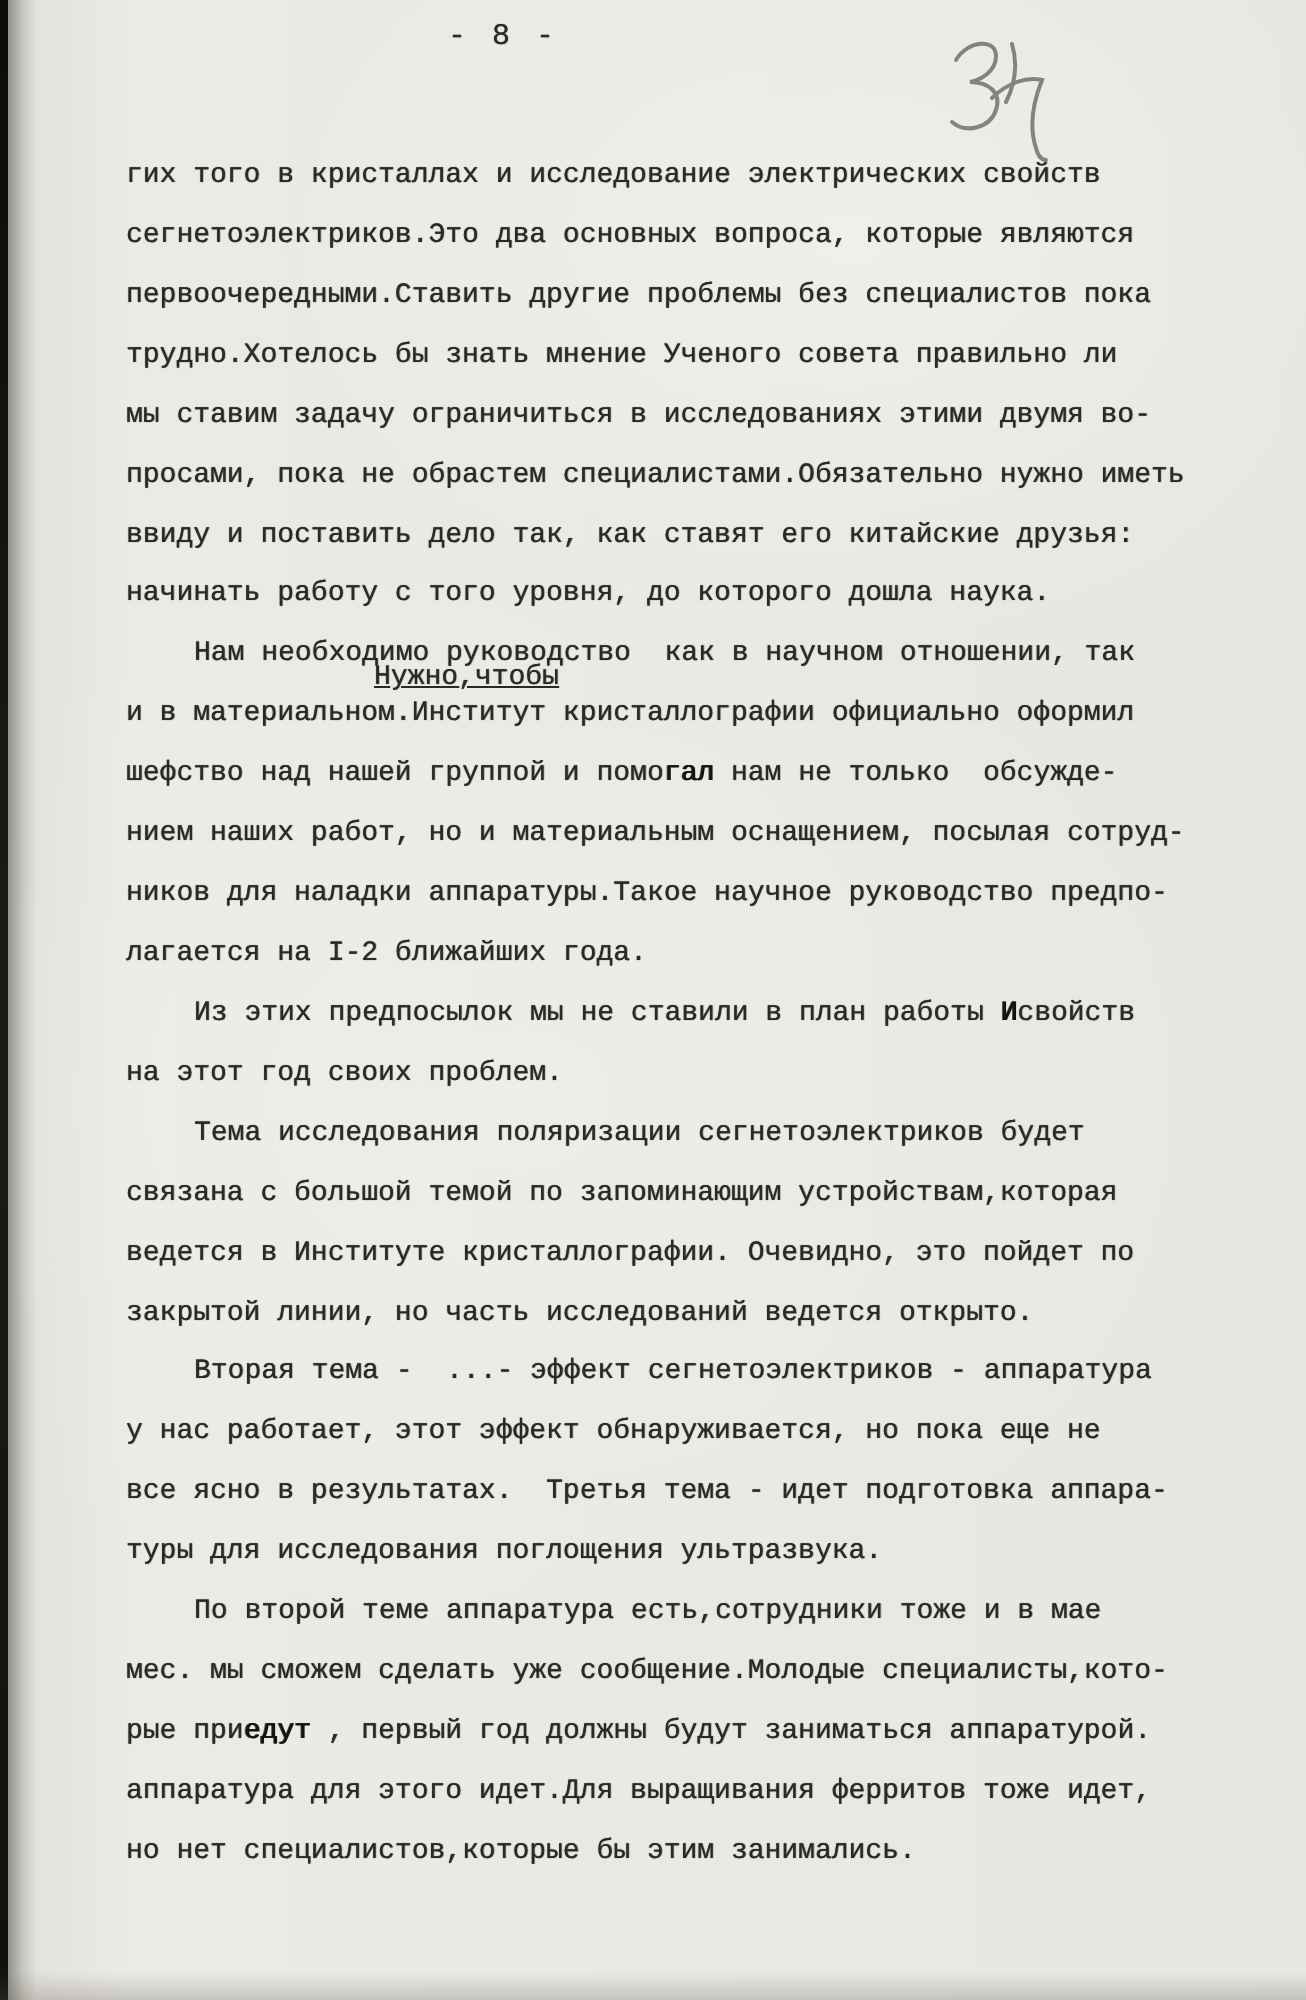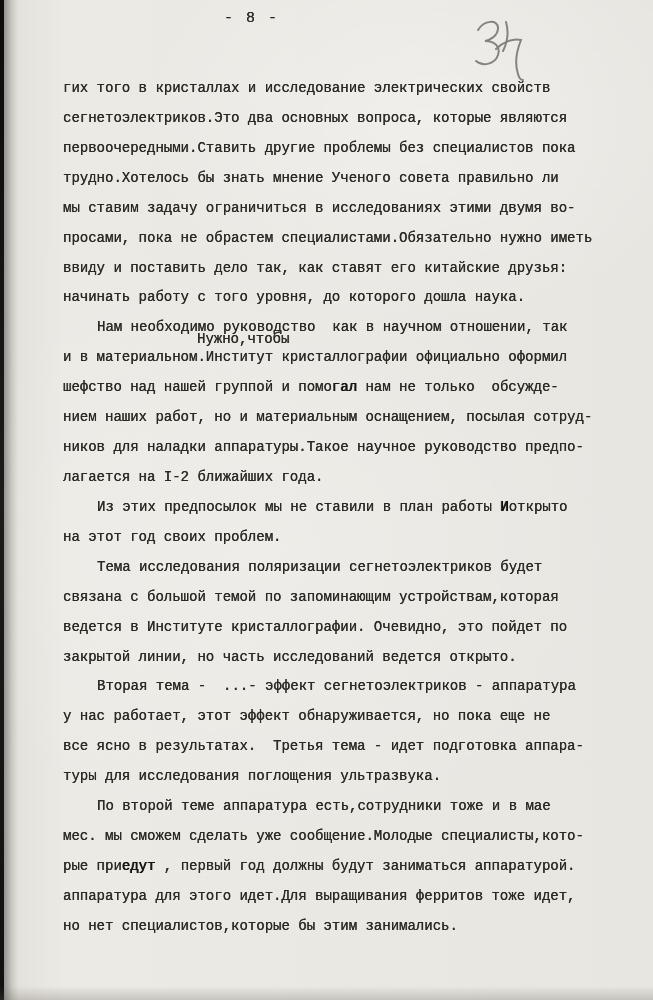--- a/index.html
+++ b/index.html
@@ -82,26 +82,26 @@
   <div class="text-block">
       <div class="line"><span>гих того в кристаллах и исследование электрических свойств</span></div>
       <div class="line"><span>сегнетоэлектриков.Это два основных вопроса, которые являются</span></div>
       <div class="line"><span>первоочередными.Ставить другие проблемы без специалистов пока</span></div>
       <div class="line"><span>трудно.Хотелось бы знать мнение Ученого совета правильно ли</span></div>
       <div class="line"><span>мы ставим задачу ограничиться в исследованиях этими двумя во-</span></div>
       <div class="line"><span>просами, пока не обрастем специалистами.Обязательно нужно иметь</span></div>
       <div class="line"><span>ввиду и поставить дело так, как ставят его китайские друзья:</span></div>
       <div class="line"><span>начинать работу с того уровня, до которого дошла наука.</span></div>
       <div class="line indent"><span>Нам необходимо руководство  как в научном отношении, так</span></div>
-      <div class="line"><span>и в материальном.Институт кристаллографии официально оформил</span><span class="interline-insert" style="left: 134px;">Нужно,чтобы</span></div>
+      <div class="line"><span>и в материальном.Институт кристаллографии официально оформил</span><span class="interline-insert" style="left: 124px; text-decoration: underline;">Нужно,чтобы</span></div>
       <div class="line"><span>шефство над нашей группой и помо</span><span class="overstruck">гал</span><span> нам не только  обсужде-</span></div>
       <div class="line"><span>нием наших работ, но и материальным оснащением, посылая сотруд-</span></div>
       <div class="line"><span>ников для наладки аппаратуры.Такое научное руководство предпо-</span></div>
       <div class="line"><span>лагается на I-2 ближайших года.</span></div>
-      <div class="line indent"><span>Из этих предпосылок мы не ставили в план работы </span><span class="overstruck">И</span><span>открыто</span></div>
+      <div class="line indent"><span>Из этих предпосылок мы не ставили в план работы </span><span class="overstruck">И</span><span>свойств</span></div>
       <div class="line"><span>на этот год своих проблем.</span></div>
       <div class="line indent"><span>Тема исследования поляризации сегнетоэлектриков будет</span></div>
       <div class="line"><span>связана с большой темой по запоминающим устройствам,которая</span></div>
       <div class="line"><span>ведется в Институте кристаллографии. Очевидно, это пойдет по</span></div>
       <div class="line"><span>закрытой линии, но часть исследований ведется открыто.</span></div>
       <div class="line indent"><span>Вторая тема -  ...- эффект сегнетоэлектриков - аппаратура</span></div>
       <div class="line"><span>у нас работает, этот эффект обнаруживается, но пока еще не</span></div>
       <div class="line"><span>все ясно в результатах.  Третья тема - идет подготовка аппара-</span></div>
       <div class="line"><span>туры для исследования поглощения ультразвука.</span></div>
       <div class="line indent"><span>По второй теме аппаратура есть,сотрудники тоже и в мае</span></div>

